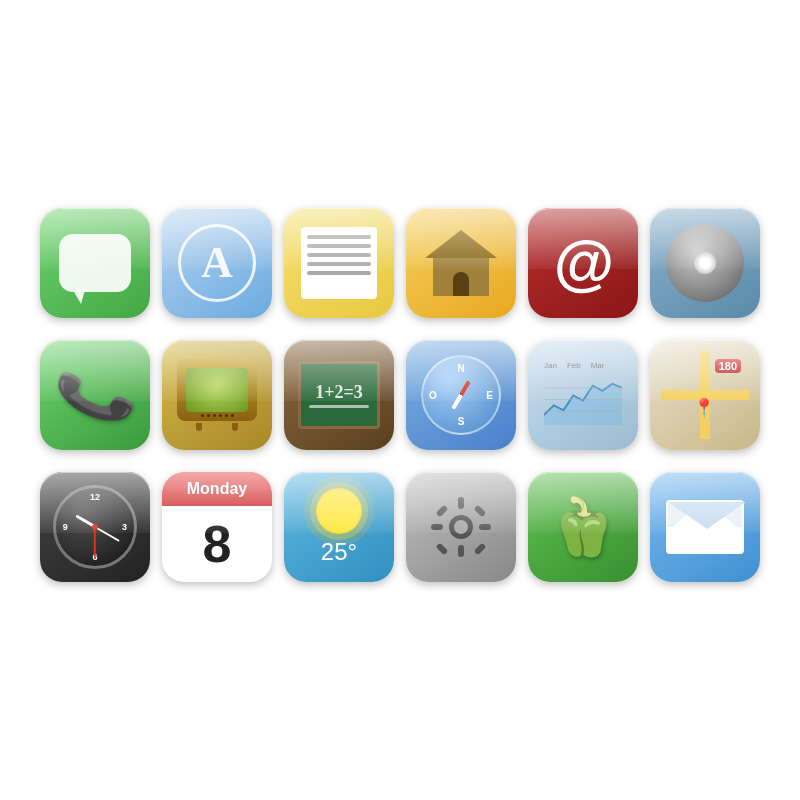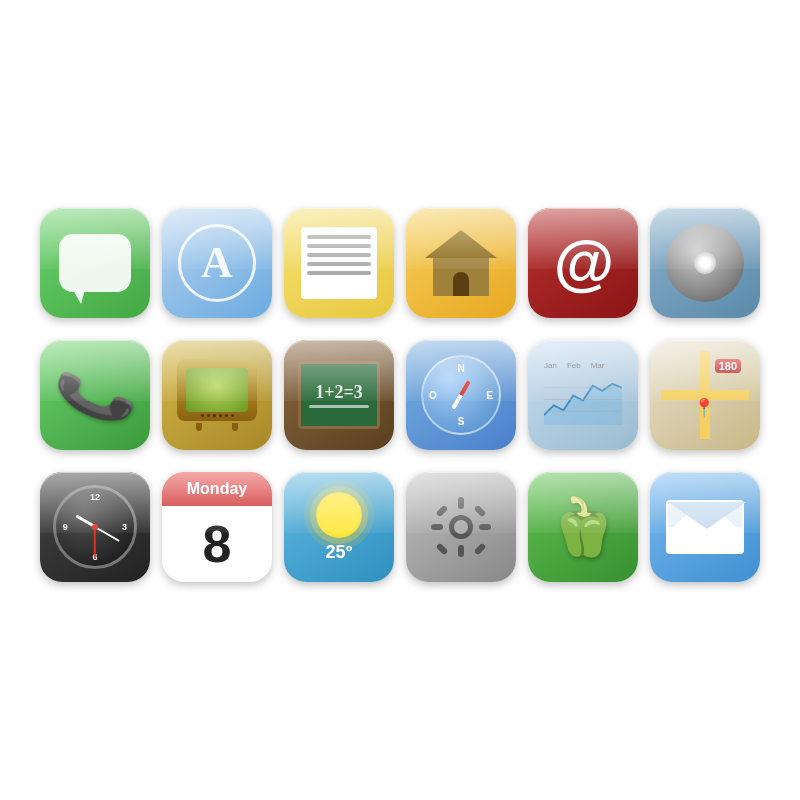--- a/index.html
+++ b/index.html
@@ -345,21 +345,21 @@
     .weather-inner {
       display: flex; flex-direction: column; align-items: center; gap: 4px;
     }
     .sun {
       width: 46px; height: 46px;
       background: radial-gradient(circle, #ffe840 60%, #f8c020);
       border-radius: 50%;
       box-shadow: 0 0 0 6px rgba(255,220,50,0.3), 0 0 0 12px rgba(255,200,20,0.15);
     }
     .weather-temp {
-      font-size: 18px; font-weight: bold; color: #fff;
+      font-size: 24px; font-weight: normal; color: #fff;
     }
 
     
     .icon-settings { background: linear-gradient(145deg, #c0c0c0, #888); }
     .gear-container {
       display: flex; align-items: center; justify-content: center;
     }
 
     
     .icon-food { background: linear-gradient(145deg, #60c050, #389030); }

